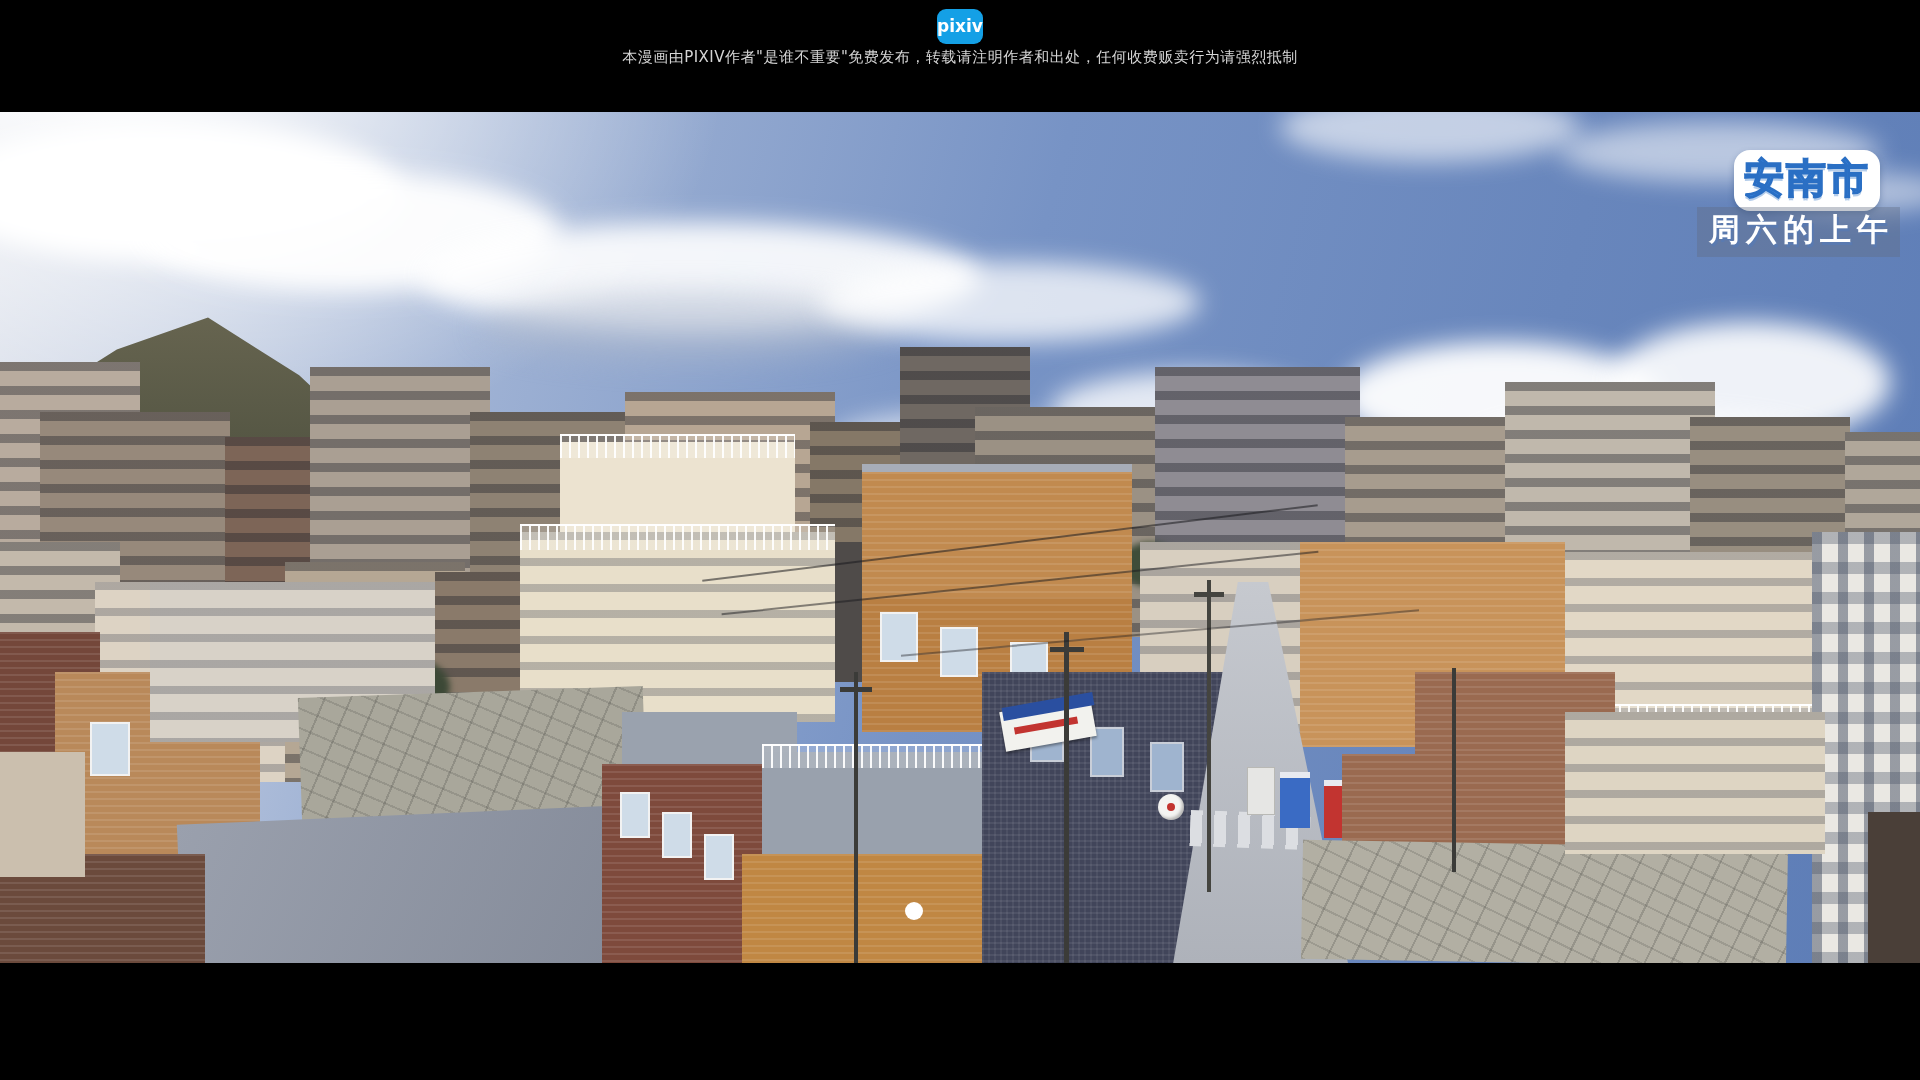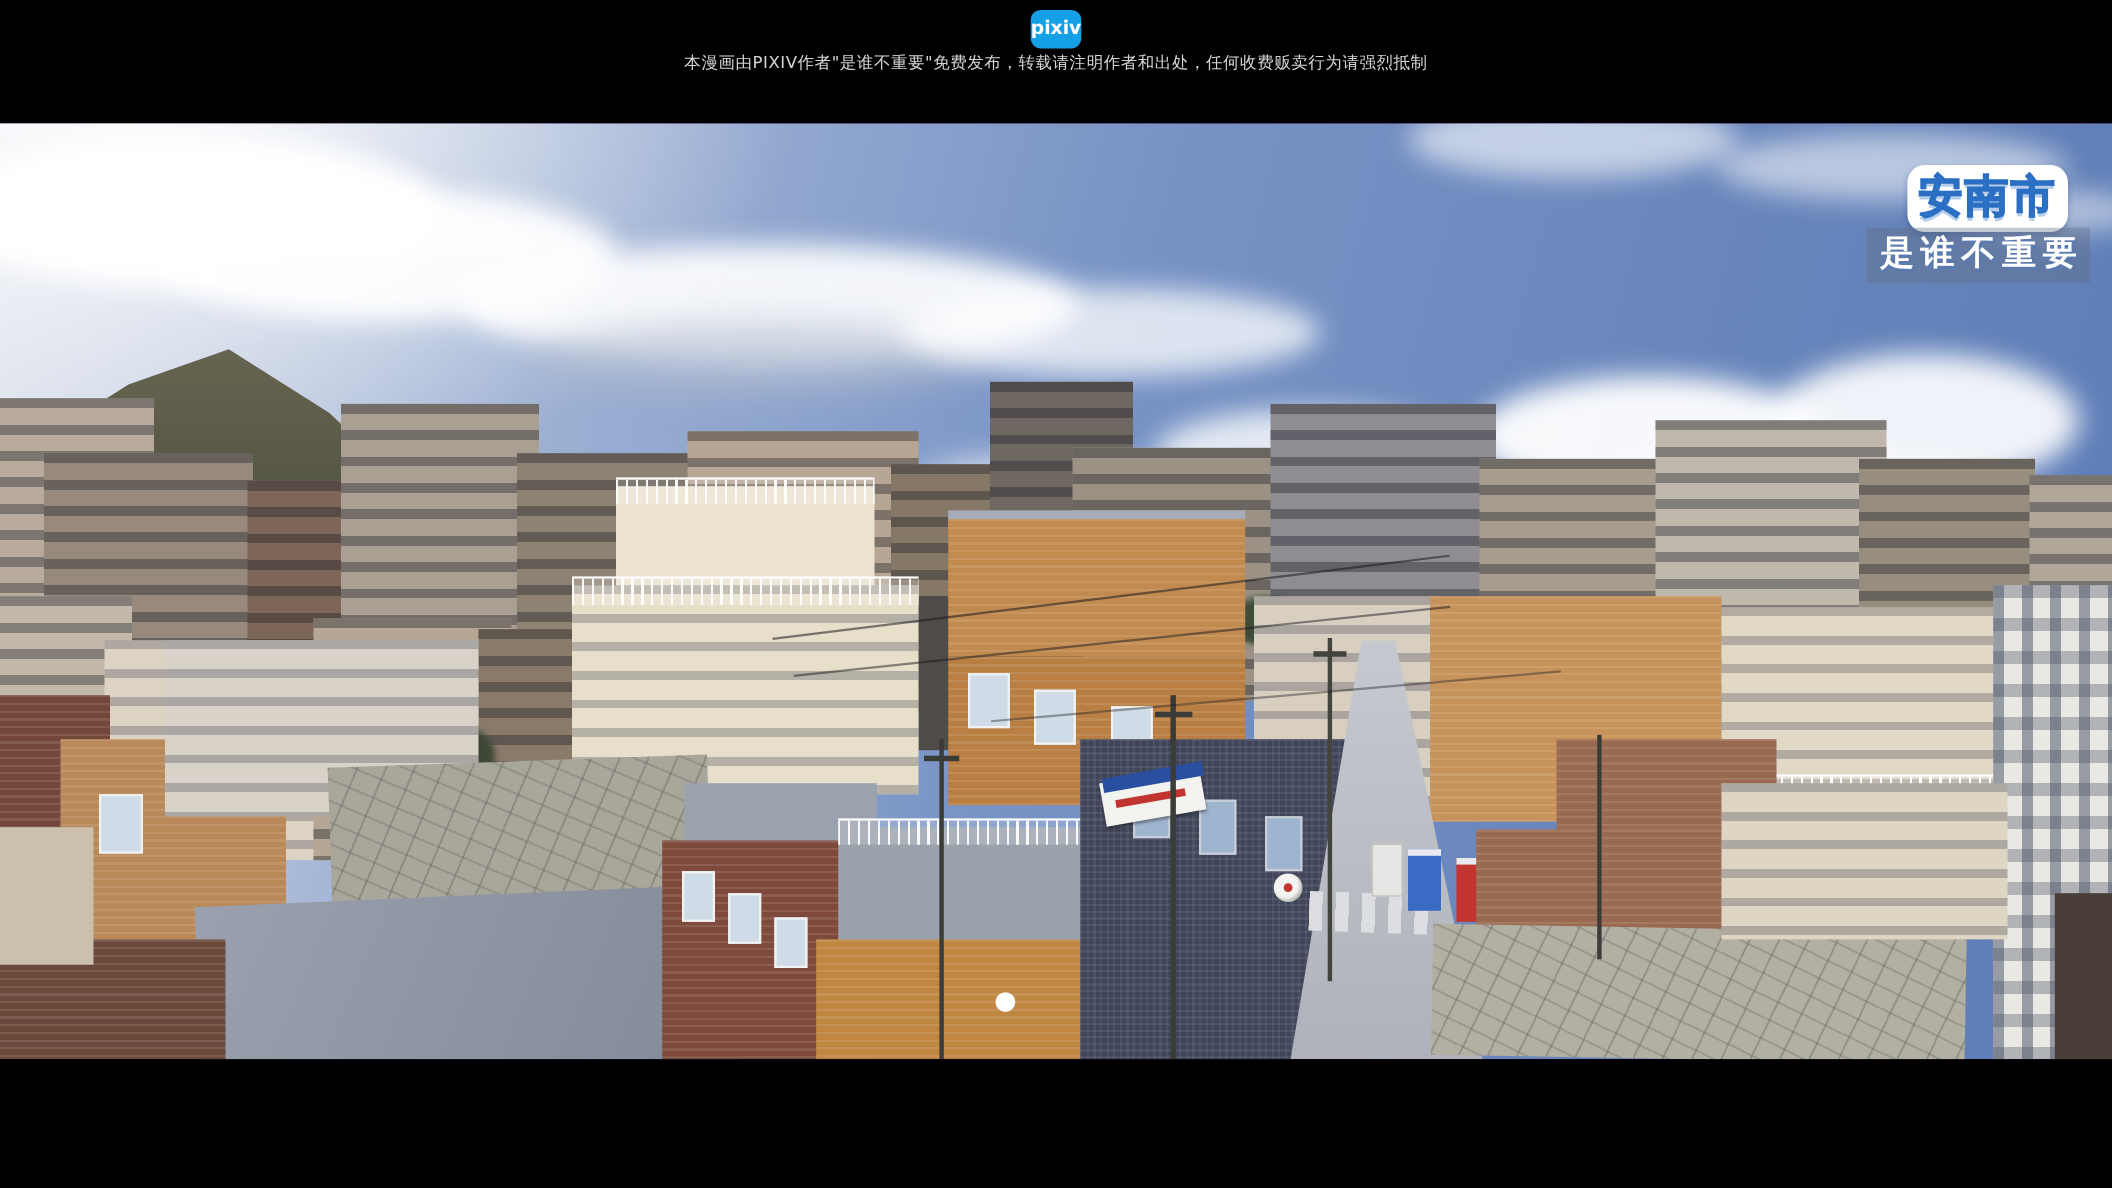--- a/index.html
+++ b/index.html
@@ -174,18 +174,18 @@
     <i class="e" style="left:1194px;top:480px;width:30px;height:5px;background:#44443f"></i>
     <i class="e" style="left:1452px;top:556px;width:4px;height:204px;background:#3b3b38"></i>
     <i class="e" style="left:700px;top:430px;width:620px;height:2px;background:rgba(25,25,30,.55);transform:rotate(-7deg)"></i>
     <i class="e" style="left:720px;top:470px;width:600px;height:2px;background:rgba(25,25,30,.5);transform:rotate(-6deg)"></i>
     <i class="e" style="left:900px;top:520px;width:520px;height:2px;background:rgba(25,25,30,.4);transform:rotate(-5deg)"></i>
 
     <div class="badge">
       <span>安南市</span>
     </div>
     <div class="caption">
-      <span>是谁不重要</span>
+      <span>周六的上午</span>
     </div>
   </div>
 
   <div style="position:absolute;left:0;top:963px;width:1920px;height:117px;background:#000"></div>
 </div>
 
 </body></html>

